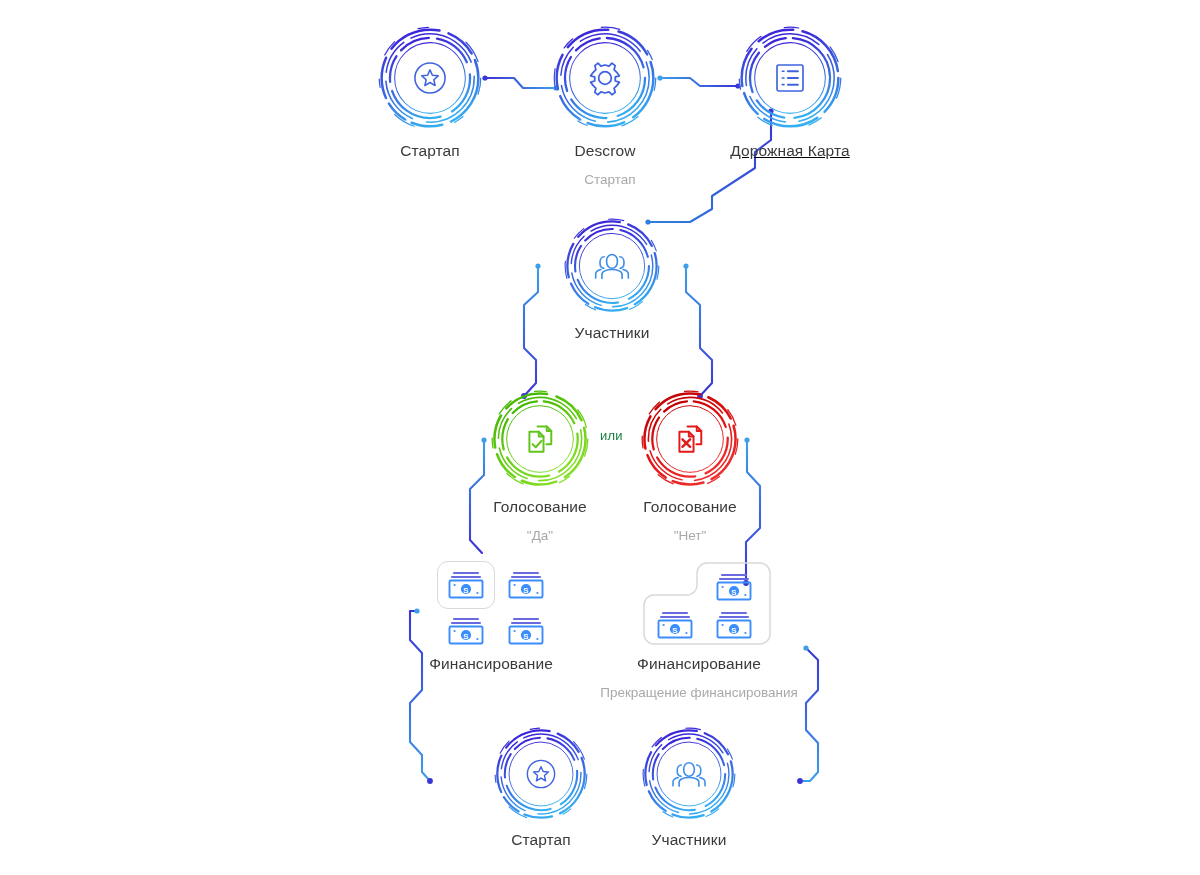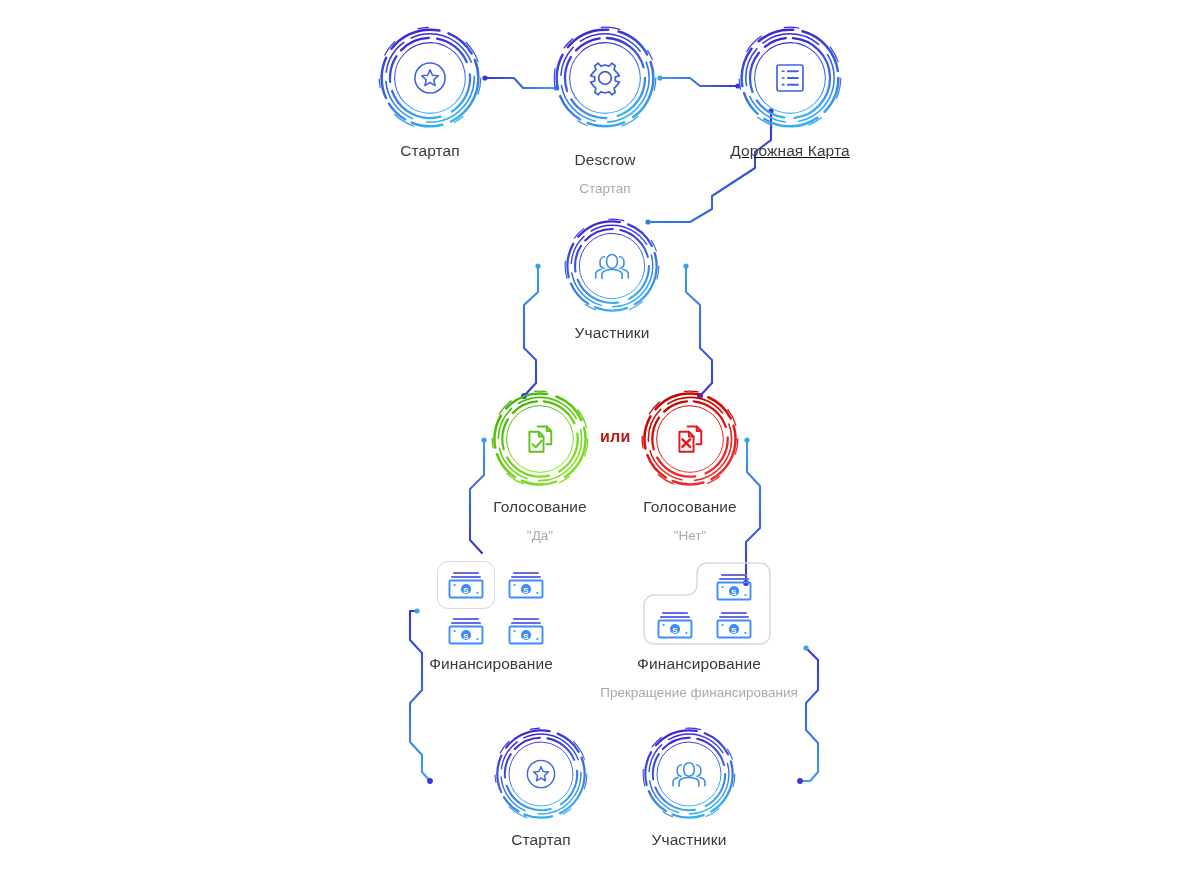--- a/index.html
+++ b/index.html
@@ -45,23 +45,23 @@
     line-height:18px;
   }
   .lbl-sub{
     font-size:13.5px;
     color:#a9a9ac;
     line-height:16px;
     margin-top:12px;
   }
   .or-text{
     position:absolute;
-    font-size:16px;
-    color:#b91c1c;
-    font-weight:bold;
+    font-size:13px;
+    color:#15803d;
+    font-weight:normal;
     letter-spacing:.2px;
   }
   .money-group{
     position:absolute;
   }
   .money-box{
     position:absolute;
     border:1.4px solid #d9d9dd;
     border-radius:11px;
     box-sizing:border-box;
@@ -182,21 +182,21 @@
           <circle cx="50" cy="50" r="38.5" stroke-width="2.2" stroke-dasharray="48 11 40 9 34 8 26 7"></circle>
           <circle cx="50" cy="50" r="34" stroke-width="1" stroke-dasharray="200 0"></circle>
           <circle cx="50" cy="50" r="48.8" stroke-width="1.2" stroke-dasharray="12 30 18 34 10 38 20 22"></circle>
         </g>
         <g fill="none" stroke="#3f63e0" stroke-width="1.7" stroke-linejoin="round">
           <path d="M50 37.5 l3.9 1.1 2.8-2.8 3.1 2.3-1.1 3.9 2.8 2.8 2.3 3.1-3.9 1.1v3.9l3.9 1.1-2.3 3.1-2.8 2.8 1.1 3.9-3.1 2.3-2.8-2.8-3.9 1.1-3.9-1.1-2.8 2.8-3.1-2.3 1.1-3.9-2.8-2.8-2.3-3.1 3.9-1.1v-3.9l-3.9-1.1 2.3-3.1 2.8-2.8-1.1-3.9 3.1-2.3 2.8 2.8z" transform="translate(0,0)"></path>
           <circle cx="50" cy="50" r="6.1"></circle>
         </g>
       </svg>
     </div>
-    <div class="labels" style="top:125px;">
+    <div class="labels" style="top:116px;text-align:right;">
       <div class="lbl-main">Descrow</div>
       <div class="lbl-sub">Стартап</div>
     </div>
   </div>
 
   <div class="node" style="left:790px;top:26px;">
     <div class="ring-wrap">
       <svg class="ring-svg" width="104" height="104" viewBox="0 0 100 100" xmlns="http://www.w3.org/2000/svg">
         <defs>
           <linearGradient id="rgB3" x1="0.4" y1="0" x2="0.6" y2="1">

